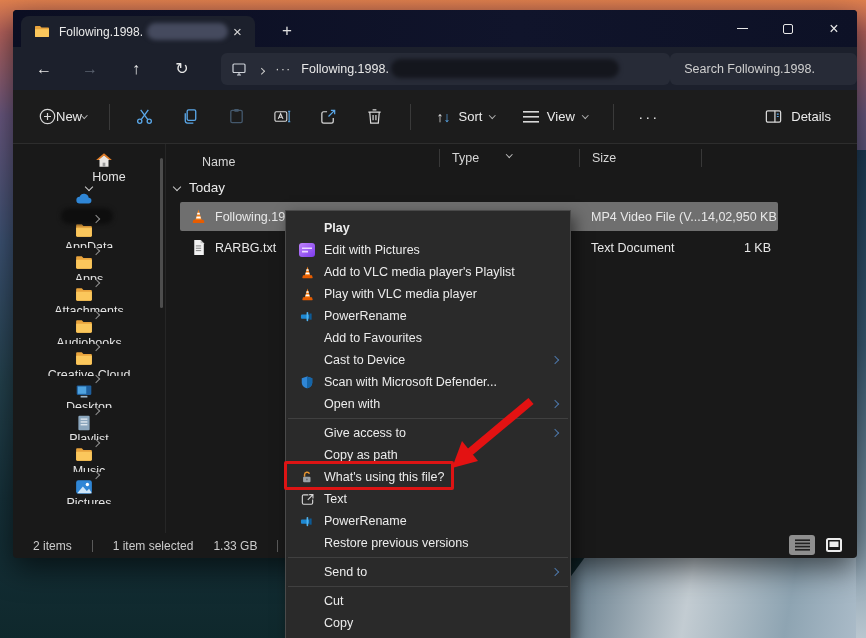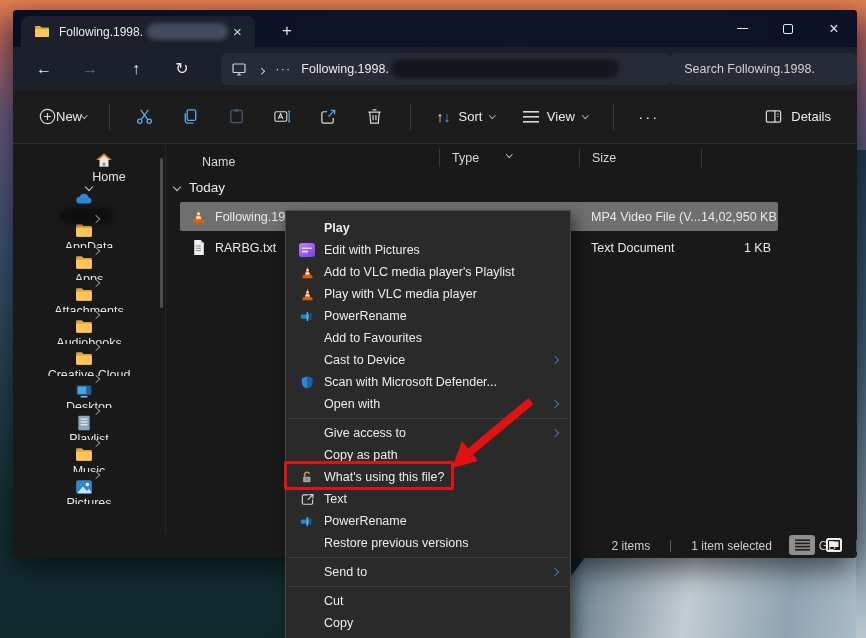--- a/index.html
+++ b/index.html
@@ -97,21 +97,21 @@
   .group-row .cv { color:#c8c8c8; }
   .file-row { display:grid; grid-template-columns:259px 140px 122px 78px; height:29px; align-items:center;
     margin:0 79px 2px 14px; color:#e8e8e8; font-size:12.5px; border-radius:2px; }
   .file-row.selected { background:#6f6f6f; }
   .fr-name { display:flex; align-items:center; gap:8px; padding-left:10px; white-space:nowrap; overflow:hidden; }
   .fr-icon { width:17px; height:17px; flex:none; }
   .fr-type,.fr-date { padding-left:12px; white-space:nowrap; overflow:hidden; }
   .fr-size { text-align:right; padding-right:8px; white-space:nowrap; }
 
   
-  .statusbar { height:25px; display:flex; align-items:center; padding-left:20px; color:#cccccc; font-size:12px; gap:20px; position:relative;justify-content:flex-end; }
+  .statusbar { height:25px; display:flex; align-items:center; padding-left:20px; color:#cccccc; font-size:12px; gap:20px; position:relative; }
   .st-sep { width:1px; height:12px; background:#5a5a5a; }
   .view-toggles { position:absolute; right:10px; top:2px; display:flex; gap:6px; }
   .vt { width:26px; height:20px; border-radius:3px; display:flex; align-items:center; justify-content:center; }
   .vt.selected { background:#8f8f8f; }
 
   
   .context-menu { position:absolute; left:285px; top:210px; width:286px; height:430px;
     background:#2a2a2a; border:1px solid #4a4a4a; box-shadow:4px 6px 14px rgba(0,0,0,.5);
     padding-top:6px; z-index:5; }
   .mi { height:22px; display:flex; align-items:center; padding:0 8px 0 12px; color:#ececec; font-size:12.5px; }

